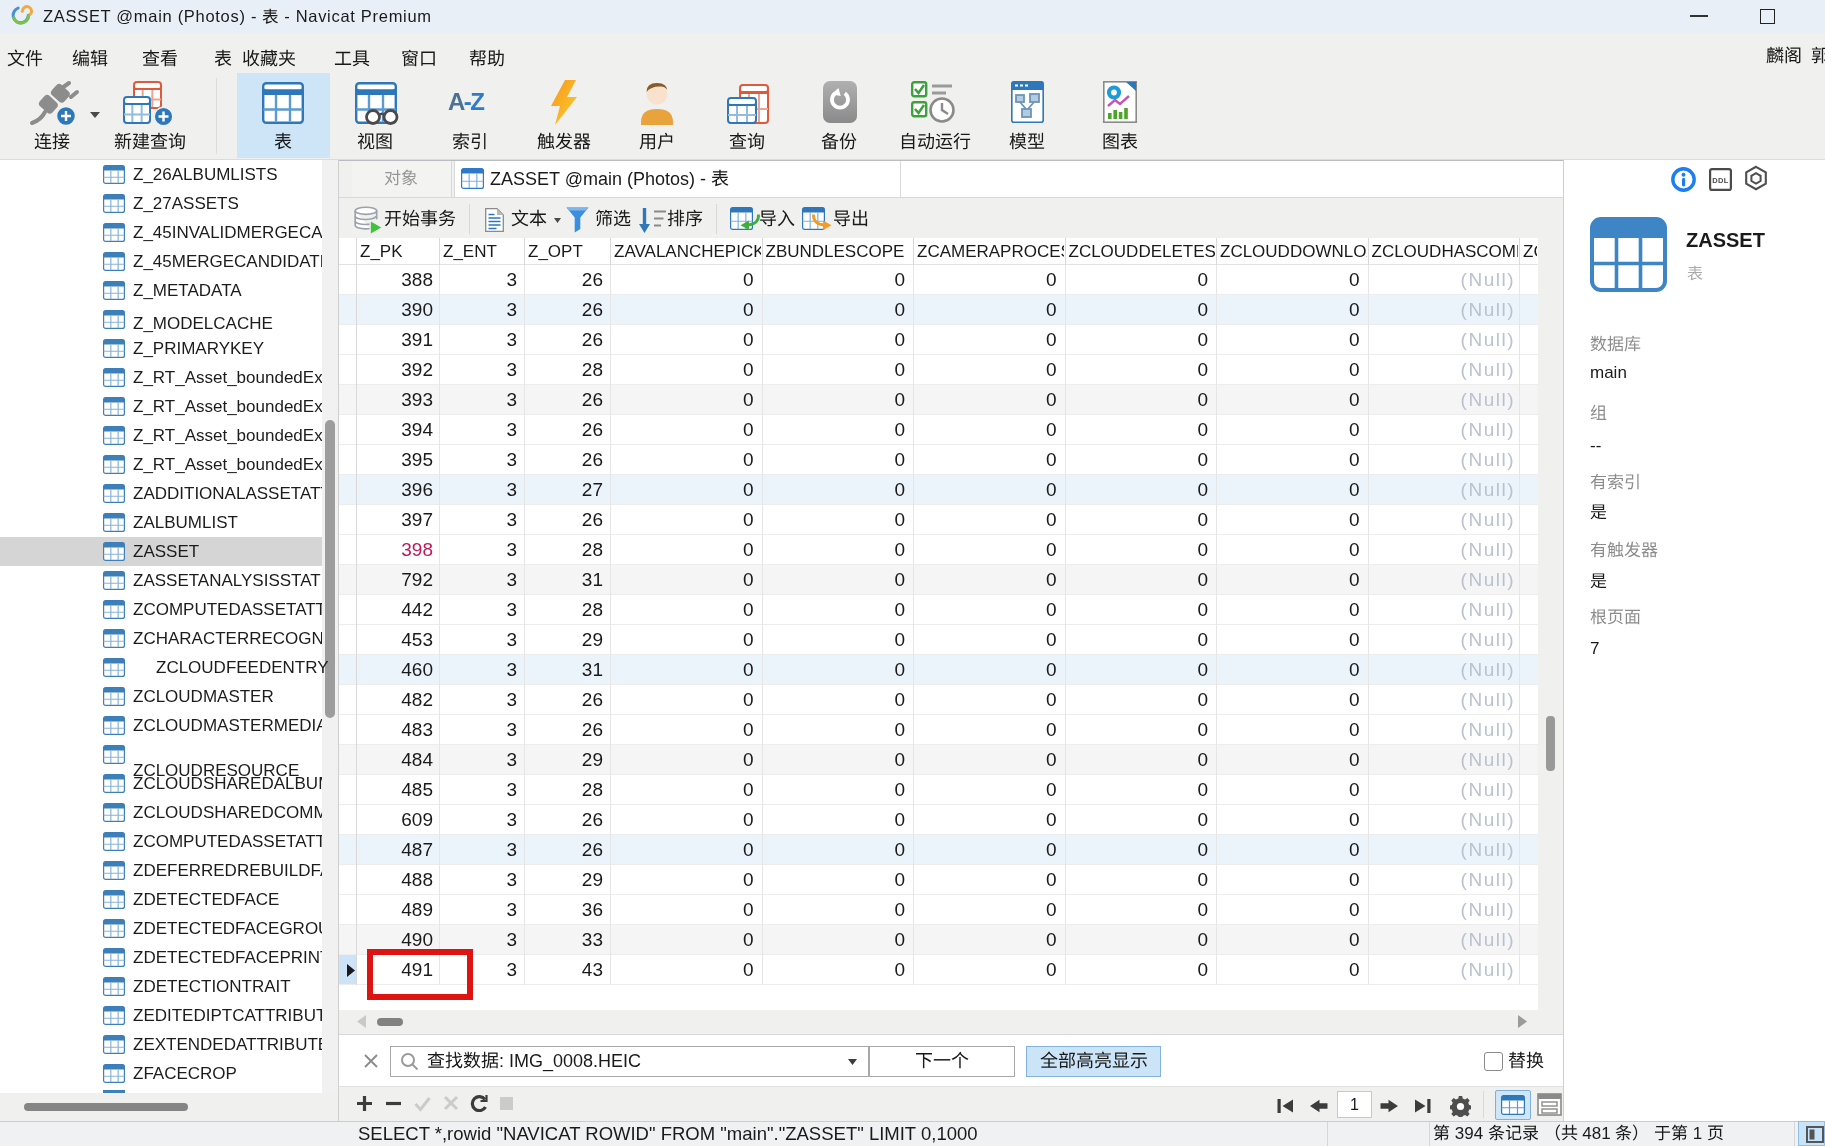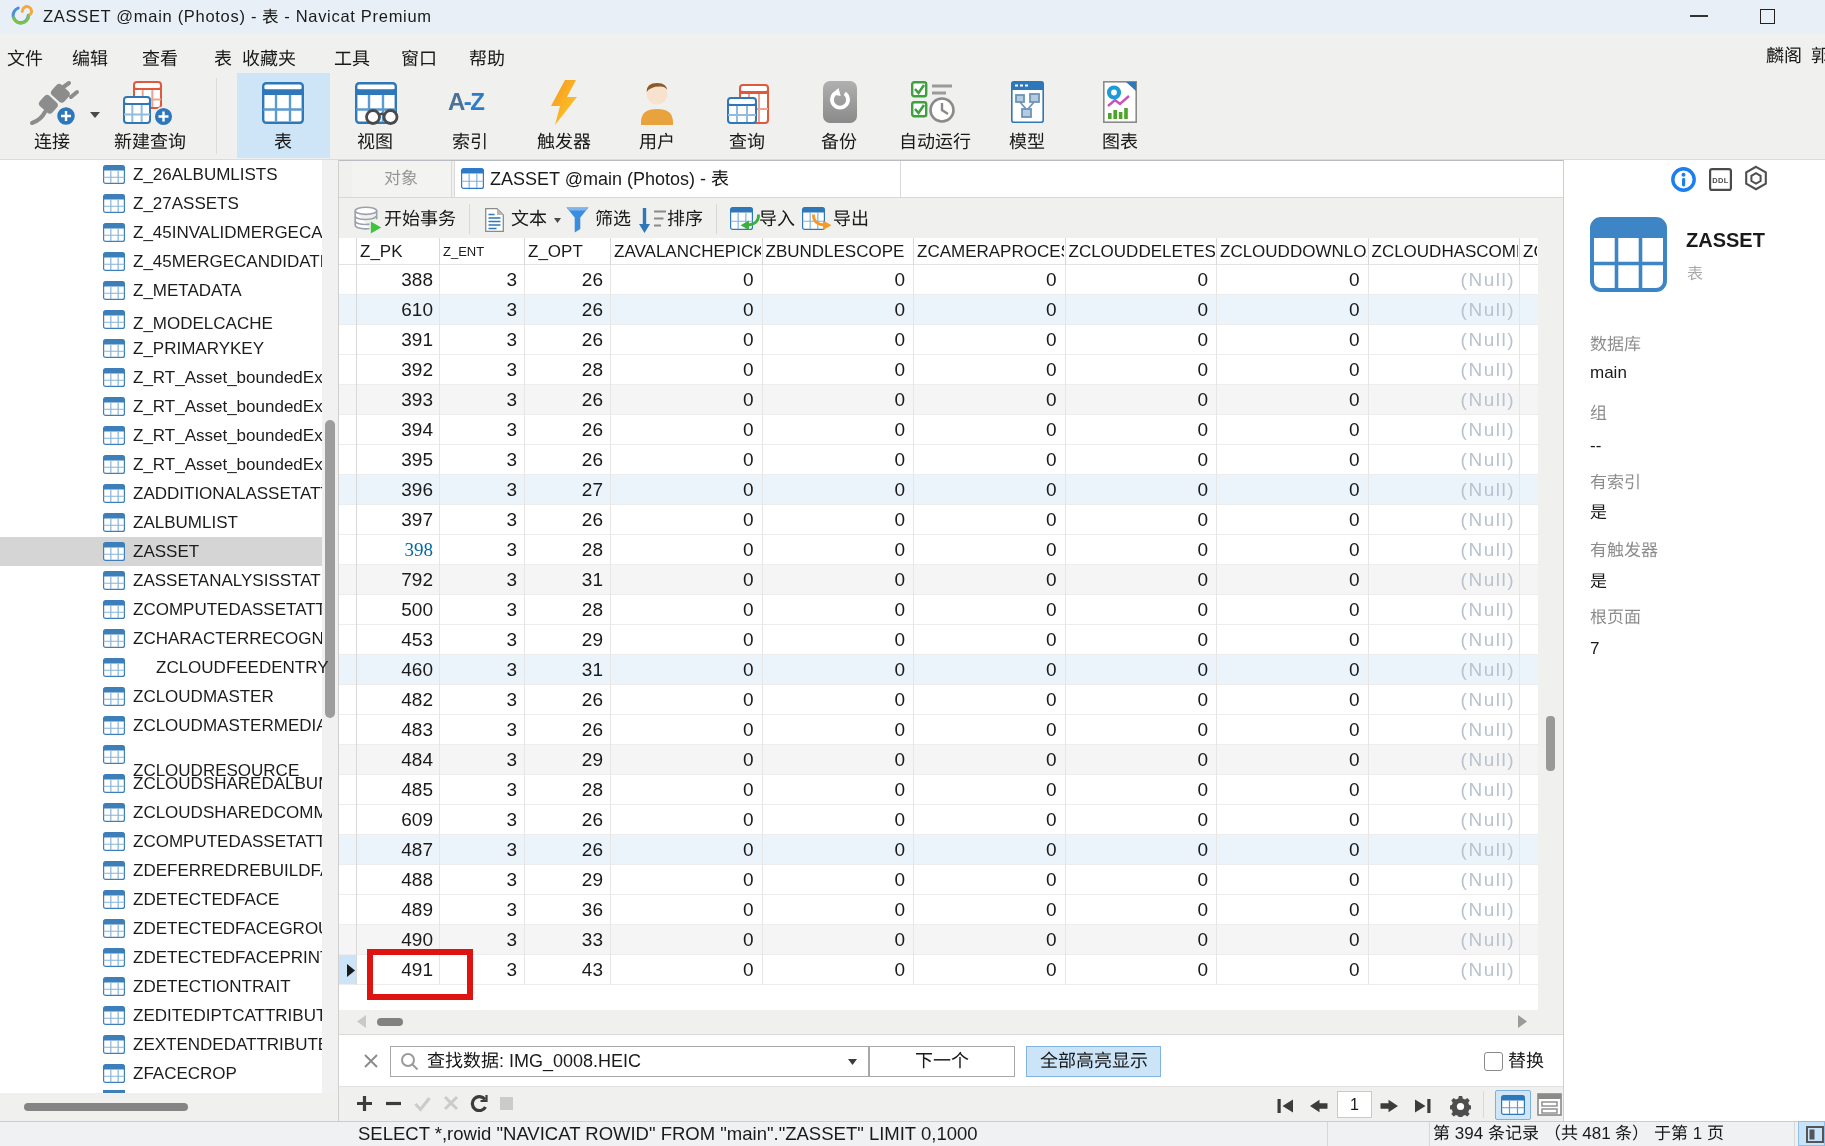--- a/index.html
+++ b/index.html
@@ -601,21 +601,21 @@
 <svg class="ico" style="left:811px;top:213px" width="22" height="19" viewBox="0 0 22 19">
 <path d="M2.5 1.5 C 2 8 6 11.5 13 12" fill="none" stroke="#f59a23" stroke-width="2.8"></path>
 <path d="M12 7.6 L20.5 12.3 L12 17 z" fill="#f59a23"></path>
 </svg>
 <div style="position:absolute;left:833px;top:204px;height:30px;line-height:30px;font-size:18px;color:#1a1a1a;white-space:pre;"><svg style="width:36.0px;height:18px;vertical-align:-0.12em;overflow:visible" fill="currentColor">
       <use href="#u5BFC" transform="matrix(0.0180,0,0,-0.0180,0.00,15.84)"></use>
       <use href="#u51FA" transform="matrix(0.0180,0,0,-0.0180,18.00,15.84)"></use>
     </svg></div>
 <div style="position:absolute;left:339px;top:238px;width:1199px;height:27px;background:#fff;"></div>
 <div style="position:absolute;left:360px;top:238px;height:27px;line-height:27px;font-size:17px;color:#1a1a1a;white-space:pre;overflow:hidden;width:78px;">Z_PK</div>
-<div style="position:absolute;left:443px;top:238px;height:27px;line-height:27px;font-size:13px;color:#1a1a1a;white-space:pre;overflow:hidden;width:80px;">Z_ENT</div>
+<div style="position:absolute;left:443px;top:238px;height:27px;line-height:27px;font-size:17px;color:#1a1a1a;white-space:pre;overflow:hidden;width:80px;">Z_ENT</div>
 <div style="position:absolute;left:528px;top:238px;height:27px;line-height:27px;font-size:17px;color:#1a1a1a;white-space:pre;overflow:hidden;width:81px;">Z_OPT</div>
 <div style="position:absolute;left:614px;top:238px;height:27px;line-height:27px;font-size:17px;color:#1a1a1a;white-space:pre;overflow:hidden;width:146.5px;">ZAVALANCHEPICKTYPE</div>
 <div style="position:absolute;left:765.5px;top:238px;height:27px;line-height:27px;font-size:17px;color:#1a1a1a;white-space:pre;overflow:hidden;width:146.5px;">ZBUNDLESCOPE</div>
 <div style="position:absolute;left:917px;top:238px;height:27px;line-height:27px;font-size:17px;color:#1a1a1a;white-space:pre;overflow:hidden;width:146.5px;">ZCAMERAPROCESSINGAD</div>
 <div style="position:absolute;left:1068.5px;top:238px;height:27px;line-height:27px;font-size:17px;color:#1a1a1a;white-space:pre;overflow:hidden;width:146.5px;">ZCLOUDDELETESTATE</div>
 <div style="position:absolute;left:1220px;top:238px;height:27px;line-height:27px;font-size:17px;color:#1a1a1a;white-space:pre;overflow:hidden;width:146.5px;">ZCLOUDDOWNLOADCOU</div>
 <div style="position:absolute;left:1371.5px;top:238px;height:27px;line-height:27px;font-size:17px;color:#1a1a1a;white-space:pre;overflow:hidden;width:146.5px;">ZCLOUDHASCOMMENTSB</div>
 <div style="position:absolute;left:1523px;top:238px;height:27px;line-height:27px;font-size:17px;color:#1a1a1a;white-space:pre;overflow:hidden;width:14px;">ZCLOUDISDELETABLE</div>
 <div style="position:absolute;left:339px;top:295px;width:1199px;height:30px;background:#ecf4fb;"></div>
 <div style="position:absolute;left:339px;top:385px;width:1199px;height:30px;background:#f5f5f5;"></div>
@@ -678,21 +678,21 @@
 <div style="position:absolute;left:1538px;top:265px;width:1px;height:720px;background:#e6e6e6;"></div>
 <div style="position:absolute;left:356px;top:265px;height:30px;line-height:30px;font-size:19px;color:#1a1a1a;white-space:pre;width:83px;text-align:right;padding-right:6px;">388</div>
 <div style="position:absolute;left:439px;top:265px;height:30px;line-height:30px;font-size:19px;color:#1a1a1a;white-space:pre;width:85px;text-align:right;padding-right:7px;">3</div>
 <div style="position:absolute;left:524px;top:265px;height:30px;line-height:30px;font-size:19px;color:#1a1a1a;white-space:pre;width:86px;text-align:right;padding-right:7px;">26</div>
 <div style="position:absolute;left:610px;top:265px;height:30px;line-height:30px;font-size:19px;color:#1a1a1a;white-space:pre;width:151.5px;text-align:right;padding-right:8px;">0</div>
 <div style="position:absolute;left:761.5px;top:265px;height:30px;line-height:30px;font-size:19px;color:#1a1a1a;white-space:pre;width:151.5px;text-align:right;padding-right:8px;">0</div>
 <div style="position:absolute;left:913px;top:265px;height:30px;line-height:30px;font-size:19px;color:#1a1a1a;white-space:pre;width:151.5px;text-align:right;padding-right:8px;">0</div>
 <div style="position:absolute;left:1064.5px;top:265px;height:30px;line-height:30px;font-size:19px;color:#1a1a1a;white-space:pre;width:151.5px;text-align:right;padding-right:8px;">0</div>
 <div style="position:absolute;left:1216px;top:265px;height:30px;line-height:30px;font-size:19px;color:#1a1a1a;white-space:pre;width:151.5px;text-align:right;padding-right:8px;">0</div>
 <div style="position:absolute;left:1367.5px;top:265px;height:30px;line-height:30px;font-size:19px;color:#b9c2cf;white-space:pre;width:151.5px;text-align:right;padding-right:4px;letter-spacing:1.5px;">(Null)</div>
-<div style="position:absolute;left:356px;top:295px;height:30px;line-height:30px;font-size:19px;color:#1a1a1a;white-space:pre;width:83px;text-align:right;padding-right:6px;">610</div>
+<div style="position:absolute;left:356px;top:295px;height:30px;line-height:30px;font-size:19px;color:#1a1a1a;white-space:pre;width:83px;text-align:right;padding-right:6px;">390</div>
 <div style="position:absolute;left:439px;top:295px;height:30px;line-height:30px;font-size:19px;color:#1a1a1a;white-space:pre;width:85px;text-align:right;padding-right:7px;">3</div>
 <div style="position:absolute;left:524px;top:295px;height:30px;line-height:30px;font-size:19px;color:#1a1a1a;white-space:pre;width:86px;text-align:right;padding-right:7px;">26</div>
 <div style="position:absolute;left:610px;top:295px;height:30px;line-height:30px;font-size:19px;color:#1a1a1a;white-space:pre;width:151.5px;text-align:right;padding-right:8px;">0</div>
 <div style="position:absolute;left:761.5px;top:295px;height:30px;line-height:30px;font-size:19px;color:#1a1a1a;white-space:pre;width:151.5px;text-align:right;padding-right:8px;">0</div>
 <div style="position:absolute;left:913px;top:295px;height:30px;line-height:30px;font-size:19px;color:#1a1a1a;white-space:pre;width:151.5px;text-align:right;padding-right:8px;">0</div>
 <div style="position:absolute;left:1064.5px;top:295px;height:30px;line-height:30px;font-size:19px;color:#1a1a1a;white-space:pre;width:151.5px;text-align:right;padding-right:8px;">0</div>
 <div style="position:absolute;left:1216px;top:295px;height:30px;line-height:30px;font-size:19px;color:#1a1a1a;white-space:pre;width:151.5px;text-align:right;padding-right:8px;">0</div>
 <div style="position:absolute;left:1367.5px;top:295px;height:30px;line-height:30px;font-size:19px;color:#b9c2cf;white-space:pre;width:151.5px;text-align:right;padding-right:4px;letter-spacing:1.5px;">(Null)</div>
 <div style="position:absolute;left:356px;top:325px;height:30px;line-height:30px;font-size:19px;color:#1a1a1a;white-space:pre;width:83px;text-align:right;padding-right:6px;">391</div>
 <div style="position:absolute;left:439px;top:325px;height:30px;line-height:30px;font-size:19px;color:#1a1a1a;white-space:pre;width:85px;text-align:right;padding-right:7px;">3</div>
@@ -750,39 +750,39 @@
 <div style="position:absolute;left:1367.5px;top:475px;height:30px;line-height:30px;font-size:19px;color:#b9c2cf;white-space:pre;width:151.5px;text-align:right;padding-right:4px;letter-spacing:1.5px;">(Null)</div>
 <div style="position:absolute;left:356px;top:505px;height:30px;line-height:30px;font-size:19px;color:#1a1a1a;white-space:pre;width:83px;text-align:right;padding-right:6px;">397</div>
 <div style="position:absolute;left:439px;top:505px;height:30px;line-height:30px;font-size:19px;color:#1a1a1a;white-space:pre;width:85px;text-align:right;padding-right:7px;">3</div>
 <div style="position:absolute;left:524px;top:505px;height:30px;line-height:30px;font-size:19px;color:#1a1a1a;white-space:pre;width:86px;text-align:right;padding-right:7px;">26</div>
 <div style="position:absolute;left:610px;top:505px;height:30px;line-height:30px;font-size:19px;color:#1a1a1a;white-space:pre;width:151.5px;text-align:right;padding-right:8px;">0</div>
 <div style="position:absolute;left:761.5px;top:505px;height:30px;line-height:30px;font-size:19px;color:#1a1a1a;white-space:pre;width:151.5px;text-align:right;padding-right:8px;">0</div>
 <div style="position:absolute;left:913px;top:505px;height:30px;line-height:30px;font-size:19px;color:#1a1a1a;white-space:pre;width:151.5px;text-align:right;padding-right:8px;">0</div>
 <div style="position:absolute;left:1064.5px;top:505px;height:30px;line-height:30px;font-size:19px;color:#1a1a1a;white-space:pre;width:151.5px;text-align:right;padding-right:8px;">0</div>
 <div style="position:absolute;left:1216px;top:505px;height:30px;line-height:30px;font-size:19px;color:#1a1a1a;white-space:pre;width:151.5px;text-align:right;padding-right:8px;">0</div>
 <div style="position:absolute;left:1367.5px;top:505px;height:30px;line-height:30px;font-size:19px;color:#b9c2cf;white-space:pre;width:151.5px;text-align:right;padding-right:4px;letter-spacing:1.5px;">(Null)</div>
-<div style="position:absolute;left:356px;top:535px;height:30px;line-height:30px;font-size:19px;color:#0369a1;white-space:pre;width:83px;text-align:right;padding-right:6px;font-family:Liberation Serif, serif;">398</div>
+<div style="position:absolute;left:356px;top:535px;height:30px;line-height:30px;font-size:19px;color:#be185d;white-space:pre;width:83px;text-align:right;padding-right:6px;">398</div>
 <div style="position:absolute;left:439px;top:535px;height:30px;line-height:30px;font-size:19px;color:#1a1a1a;white-space:pre;width:85px;text-align:right;padding-right:7px;">3</div>
 <div style="position:absolute;left:524px;top:535px;height:30px;line-height:30px;font-size:19px;color:#1a1a1a;white-space:pre;width:86px;text-align:right;padding-right:7px;">28</div>
 <div style="position:absolute;left:610px;top:535px;height:30px;line-height:30px;font-size:19px;color:#1a1a1a;white-space:pre;width:151.5px;text-align:right;padding-right:8px;">0</div>
 <div style="position:absolute;left:761.5px;top:535px;height:30px;line-height:30px;font-size:19px;color:#1a1a1a;white-space:pre;width:151.5px;text-align:right;padding-right:8px;">0</div>
 <div style="position:absolute;left:913px;top:535px;height:30px;line-height:30px;font-size:19px;color:#1a1a1a;white-space:pre;width:151.5px;text-align:right;padding-right:8px;">0</div>
 <div style="position:absolute;left:1064.5px;top:535px;height:30px;line-height:30px;font-size:19px;color:#1a1a1a;white-space:pre;width:151.5px;text-align:right;padding-right:8px;">0</div>
 <div style="position:absolute;left:1216px;top:535px;height:30px;line-height:30px;font-size:19px;color:#1a1a1a;white-space:pre;width:151.5px;text-align:right;padding-right:8px;">0</div>
 <div style="position:absolute;left:1367.5px;top:535px;height:30px;line-height:30px;font-size:19px;color:#b9c2cf;white-space:pre;width:151.5px;text-align:right;padding-right:4px;letter-spacing:1.5px;">(Null)</div>
 <div style="position:absolute;left:356px;top:565px;height:30px;line-height:30px;font-size:19px;color:#1a1a1a;white-space:pre;width:83px;text-align:right;padding-right:6px;">792</div>
 <div style="position:absolute;left:439px;top:565px;height:30px;line-height:30px;font-size:19px;color:#1a1a1a;white-space:pre;width:85px;text-align:right;padding-right:7px;">3</div>
 <div style="position:absolute;left:524px;top:565px;height:30px;line-height:30px;font-size:19px;color:#1a1a1a;white-space:pre;width:86px;text-align:right;padding-right:7px;">31</div>
 <div style="position:absolute;left:610px;top:565px;height:30px;line-height:30px;font-size:19px;color:#1a1a1a;white-space:pre;width:151.5px;text-align:right;padding-right:8px;">0</div>
 <div style="position:absolute;left:761.5px;top:565px;height:30px;line-height:30px;font-size:19px;color:#1a1a1a;white-space:pre;width:151.5px;text-align:right;padding-right:8px;">0</div>
 <div style="position:absolute;left:913px;top:565px;height:30px;line-height:30px;font-size:19px;color:#1a1a1a;white-space:pre;width:151.5px;text-align:right;padding-right:8px;">0</div>
 <div style="position:absolute;left:1064.5px;top:565px;height:30px;line-height:30px;font-size:19px;color:#1a1a1a;white-space:pre;width:151.5px;text-align:right;padding-right:8px;">0</div>
 <div style="position:absolute;left:1216px;top:565px;height:30px;line-height:30px;font-size:19px;color:#1a1a1a;white-space:pre;width:151.5px;text-align:right;padding-right:8px;">0</div>
 <div style="position:absolute;left:1367.5px;top:565px;height:30px;line-height:30px;font-size:19px;color:#b9c2cf;white-space:pre;width:151.5px;text-align:right;padding-right:4px;letter-spacing:1.5px;">(Null)</div>
-<div style="position:absolute;left:356px;top:595px;height:30px;line-height:30px;font-size:19px;color:#1a1a1a;white-space:pre;width:83px;text-align:right;padding-right:6px;">500</div>
+<div style="position:absolute;left:356px;top:595px;height:30px;line-height:30px;font-size:19px;color:#1a1a1a;white-space:pre;width:83px;text-align:right;padding-right:6px;">442</div>
 <div style="position:absolute;left:439px;top:595px;height:30px;line-height:30px;font-size:19px;color:#1a1a1a;white-space:pre;width:85px;text-align:right;padding-right:7px;">3</div>
 <div style="position:absolute;left:524px;top:595px;height:30px;line-height:30px;font-size:19px;color:#1a1a1a;white-space:pre;width:86px;text-align:right;padding-right:7px;">28</div>
 <div style="position:absolute;left:610px;top:595px;height:30px;line-height:30px;font-size:19px;color:#1a1a1a;white-space:pre;width:151.5px;text-align:right;padding-right:8px;">0</div>
 <div style="position:absolute;left:761.5px;top:595px;height:30px;line-height:30px;font-size:19px;color:#1a1a1a;white-space:pre;width:151.5px;text-align:right;padding-right:8px;">0</div>
 <div style="position:absolute;left:913px;top:595px;height:30px;line-height:30px;font-size:19px;color:#1a1a1a;white-space:pre;width:151.5px;text-align:right;padding-right:8px;">0</div>
 <div style="position:absolute;left:1064.5px;top:595px;height:30px;line-height:30px;font-size:19px;color:#1a1a1a;white-space:pre;width:151.5px;text-align:right;padding-right:8px;">0</div>
 <div style="position:absolute;left:1216px;top:595px;height:30px;line-height:30px;font-size:19px;color:#1a1a1a;white-space:pre;width:151.5px;text-align:right;padding-right:8px;">0</div>
 <div style="position:absolute;left:1367.5px;top:595px;height:30px;line-height:30px;font-size:19px;color:#b9c2cf;white-space:pre;width:151.5px;text-align:right;padding-right:4px;letter-spacing:1.5px;">(Null)</div>
 <div style="position:absolute;left:356px;top:625px;height:30px;line-height:30px;font-size:19px;color:#1a1a1a;white-space:pre;width:83px;text-align:right;padding-right:6px;">453</div>
 <div style="position:absolute;left:439px;top:625px;height:30px;line-height:30px;font-size:19px;color:#1a1a1a;white-space:pre;width:85px;text-align:right;padding-right:7px;">3</div>

